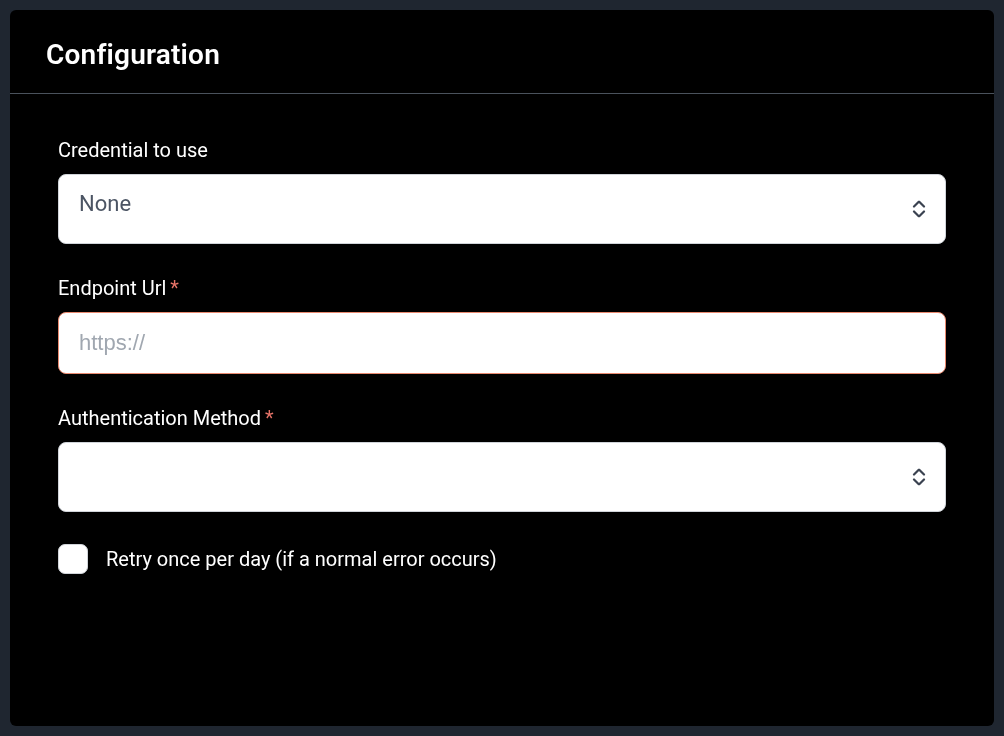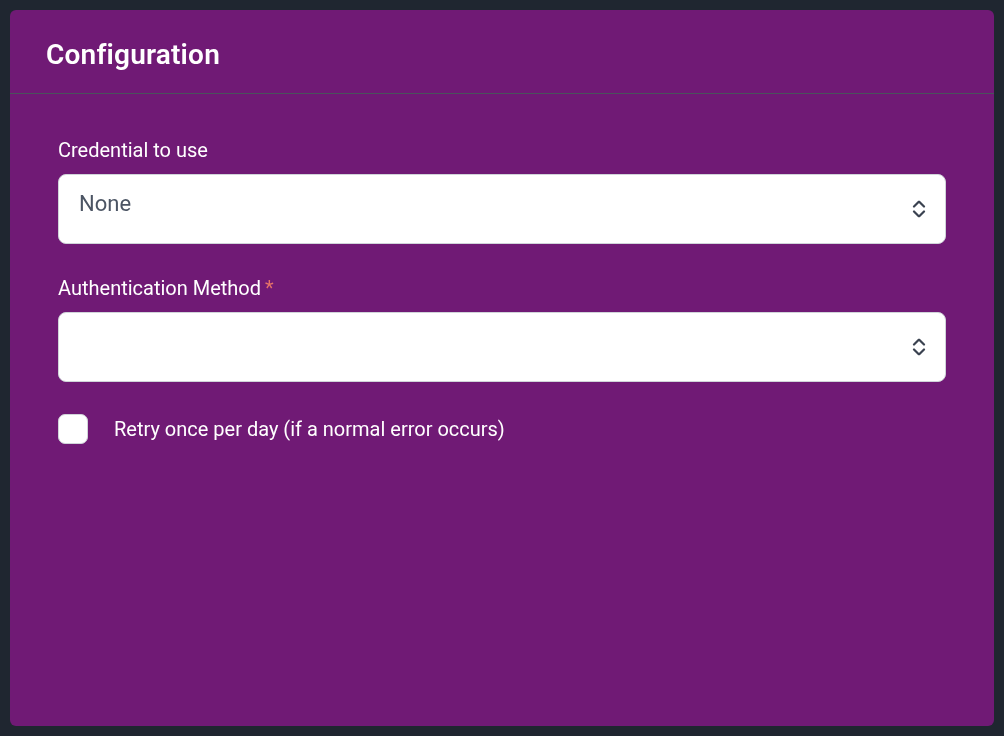--- a/index.html
+++ b/index.html
@@ -8,21 +8,21 @@
       padding: 0;
     }
     body {
       font-family: -apple-system, BlinkMacSystemFont, "Segoe UI", Roboto, "Helvetica Neue", Arial, sans-serif;
       background: #1f2630;
       width: 1004px;
       height: 736px;
       overflow: hidden;
     }
     .panel {
-      background: #701a75;
+      background: #000000;
       border-radius: 6px;
       margin: 10px;
       height: calc(100% - 20px);
       overflow: hidden;
     }
     .panel-header {
       padding: 28px 36px 22px 36px;
       border-bottom: 1px solid #4a525c;
     }
     .panel-title {
@@ -93,21 +93,21 @@
       color: #4c5564;
       height: 62px;
       line-height: 1.2;
     }
     .text-input::placeholder {
       color: #a0a7b0;
     }
     .checkbox-row {
       display: flex;
       align-items: center;
-      gap: 26px;
+      gap: 18px;
       margin-top: 8px;
     }
     .checkbox-box {
       width: 30px;
       height: 30px;
       background: #ffffff;
       border-radius: 7px;
       border: 1px solid #d0d4d9;
       cursor: pointer;
       flex-shrink: 0;
@@ -135,20 +135,26 @@
           <svg width="14" height="8" viewBox="0 0 14 8">
               <path d="M2 6 L7 1 L12 6" stroke="#3a4250" stroke-width="2.2" fill="none" stroke-linecap="round" stroke-linejoin="round"></path>
             </svg>
           <svg width="14" height="8" viewBox="0 0 14 8">
               <path d="M2 2 L7 7 L12 2" stroke="#3a4250" stroke-width="2.2" fill="none" stroke-linecap="round" stroke-linejoin="round"></path>
             </svg>
         </span>
       </div>
     </div>
 
+    <div class="form-group">
+      <label class="form-label">
+        <span>Endpoint Url</span><span class="required-star">*</span>
+      </label>
+      <input type="text" class="text-input" placeholder="https://" style="">
+    </div>
 
     <div class="form-group">
       <label class="form-label">
         <span>Authentication Method</span><span class="required-star">*</span>
       </label>
       <div class="select-wrapper">
         <div class="select-field empty" role="combobox" tabindex="0"></div>
         <span class="chevrons">
           <svg width="14" height="8" viewBox="0 0 14 8">
               <path d="M2 6 L7 1 L12 6" stroke="#3a4250" stroke-width="2.2" fill="none" stroke-linecap="round" stroke-linejoin="round"></path>

